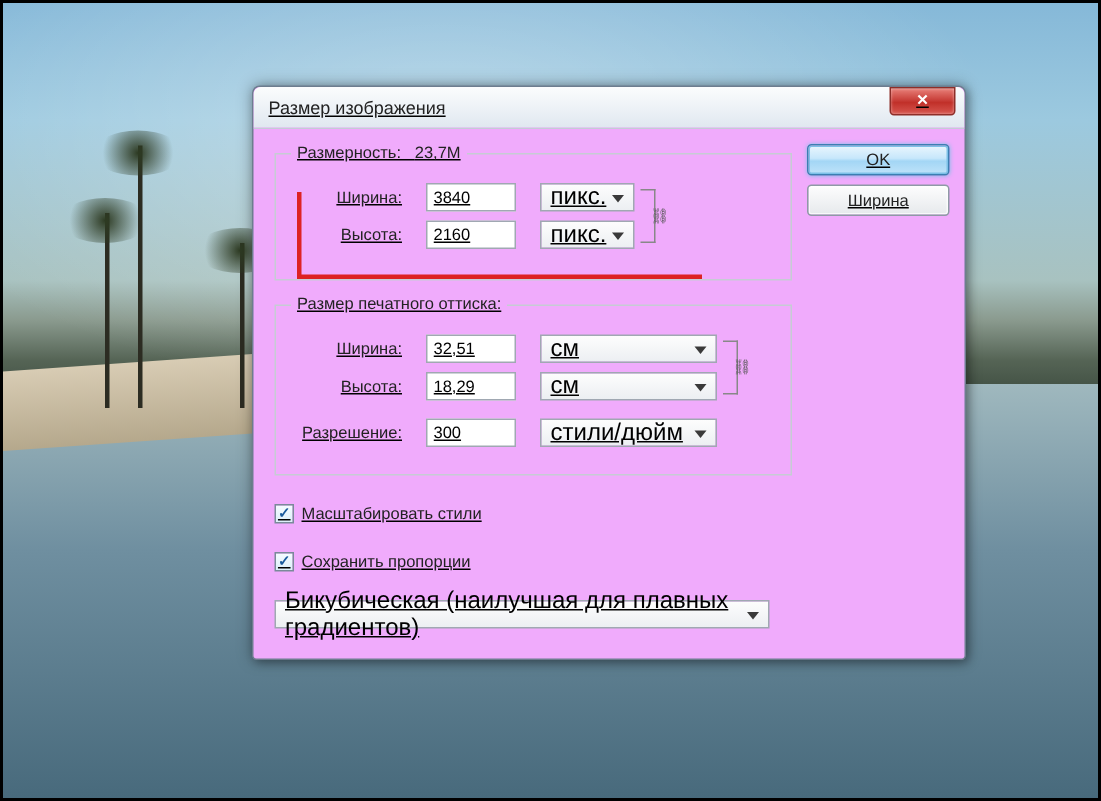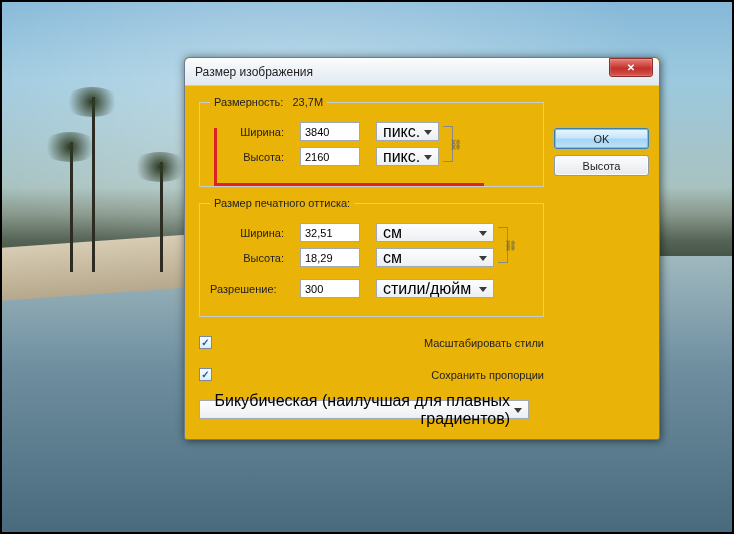--- a/index.html
+++ b/index.html
@@ -16,26 +16,27 @@
   .water { position:absolute; left:0; right:0; bottom:0; height:52%; background: linear-gradient(to bottom, #9fb8be 0%, #6f8fa0 40%, #486a7c 100%); }
   .beach { position:absolute; left:0; bottom:45%; width:26%; height:10%; background: linear-gradient(to bottom, #d8ccb4, #b5a88c); transform: skewY(-4deg); }
   .palm { position:absolute; width: 3px; background:#2c2c22; }
   .palm.p1 { left:90px; top:95px; height:175px; }
   .palm.p2 { left:68px; top:140px; height:130px; }
   .palm.p3 { left:158px; top:160px; height:110px; }
   .palm::before { content:""; position:absolute; left:-30px; top:-10px; width:60px; height:30px; background: radial-gradient(circle at center, #2d3a22 0%, transparent 70%); border-radius:50%; }
 
   .dialog {
     position: absolute;
-    left: 182px; top: 55px;
+    left: 166px; top: 55px;
     width: 476px;
-    background: #eab308;
+    background: #f0abfc;
     border: 1px solid #6d7d8f;
     border-radius: 5px 5px 3px 3px;
     box-shadow: 0 0 10px rgba(0,0,0,0.35), 2px 2px 6px rgba(0,0,0,0.25);
+    text-decoration: underline;
   }
   .titlebar {
     height: 28px;
     background: linear-gradient(to bottom, #fbfcfd, #e0e8f0);
     border-bottom: 1px solid #c4ccd6;
     display:flex; align-items:center; padding: 0 6px 0 10px;
     border-radius: 5px 5px 0 0;
   }
   .titlebar .title { font-size: 12px; color:#222; flex:1; }
   .close-btn {
@@ -43,21 +44,21 @@
     background: linear-gradient(to bottom, #e87f78, #c9403a 45%, #c13029 55%, #d6564f);
     border: 1px solid #8e2e29;
     border-radius: 0 0 3px 3px;
     display:flex; align-items:center; justify-content:center;
     color: white; font-size: 10px; font-weight:bold;
     margin-top:-9px;
     box-shadow: inset 0 0 2px rgba(255,255,255,0.5);
   }
   .body { display:flex; padding: 10px 10px 14px 14px; gap: 10px; }
   .left { flex:1; }
-  .right { width: 95px; display:flex; flex-direction:column; gap:6px;margin-top:32px; }
+  .right { width: 95px; display:flex; flex-direction:column; gap:6px; }
   .btn {
     height: 21px; font-size:11px; color:#222;
     background: linear-gradient(to bottom, #fdfdfd, #e6e9ec);
     border: 1px solid #8f9aa6; border-radius:3px;
     display:flex; align-items:center; justify-content:center;
     box-shadow: inset 0 0 0 1px rgba(255,255,255,0.7);
   }
   .btn.ok {
     border-color:#3c7fb1;
     background: linear-gradient(to bottom, #eaf6fd, #c7e7fb 45%, #a3d6f5 55%, #bfe3f9);
@@ -67,21 +68,21 @@
   fieldset {
     border: 1px solid #c6ccd4;
     padding: 8px 10px 12px 10px;
     margin-bottom: 10px;
     font-size: 11px;
     position: relative;
   }
   fieldset legend { padding: 0 4px; color:#222; font-size:11px;margin-top:29px; }
   .row { display:flex; align-items:center; margin: 6px 0; gap:16px; }
   .lbl { width: 74px; text-align:right; font-size:11px; color:#222; }
-  .res-lbl { width: 74px; font-size:11px; color:#222;}
+  .res-lbl { width: 74px; text-align:right; font-size:11px; color:#222;}
   input.txt {
     height: 19px; font-size:11px; padding:5px 4px;
     border: 1px solid #a0a8b2; background:#fff; width:60px;
   }
   .sel {
     height: 19px; font-size:16px; padding:0 18px 0 6px;
     border: 1px solid #a0a8b2;
     background: linear-gradient(to bottom,#fdfdfd,#eceff2);
     display:inline-flex; align-items:center;
     position:relative; min-width:60px;
@@ -94,21 +95,21 @@
     border-left:4px solid transparent; border-right:4px solid transparent; border-top:5px solid #3a3a3a;
   }
   .link-bracket {
     width: 10px; border-top:1px solid #888; border-bottom:1px solid #888; border-right:1px solid #888;
     align-self: stretch; margin: 10px 0; position:relative;
   }
   .link-icon { position:absolute; right:-10px; top:50%; transform:translateY(-50%); font-size:10px; color:#555; }
   .pixel-group { display:flex; }
   .pixel-fields { flex:0 0 auto; }
   .bracket-col { display:flex; align-items:center; padding-left:4px;}
-  .chk-row { display:flex; align-items:center; gap:5px; margin:19px 0; font-size:11px; color:#222;justify-content:space-between; }
+  .chk-row { display:flex; align-items:center; gap:5px; margin:19px 0; font-size:11px; color:#222; }
   .chk {
     width:13px; height:13px; border:1px solid #7a8a9a; background:#fff;
     display:inline-flex; align-items:center; justify-content:center;
     background: linear-gradient(to bottom,#f5fbff,#dceffa);
     font-size:10px; color:#1a5a9c;
   }
   .chk::before { content:"✓"; font-weight:bold; line-height:1; }
   .legend-inline { font-size:11px; color:#222; }
   .annot {
     position:absolute; border-left:3px solid #d22; border-bottom:3px solid #d22;
@@ -206,29 +207,29 @@
 
       <div class="chk-row">
         <span class="chk"></span>
         <span>Масштабировать стили</span>
       </div>
       <div class="chk-row">
         <span class="chk"></span>
         <span>Сохранить пропорции</span>
       </div>
 
-      <div class="row" style="margin-top:4px;text-align:right;">
+      <div class="row" style="margin-top:4px;">
         <span class="sel wide">
           <span>Бикубическая (наилучшая для плавных градиентов)</span>
         </span>
       </div>
 
     </div>
     <div class="right">
       <div class="btn ok">
           <span>OK</span>
         </div>
       <div class="btn">
-          <span>Высота</span>
+          <span>Ширина</span>
         </div>
     </div>
   </div>
 </div>
 
 </body></html>

